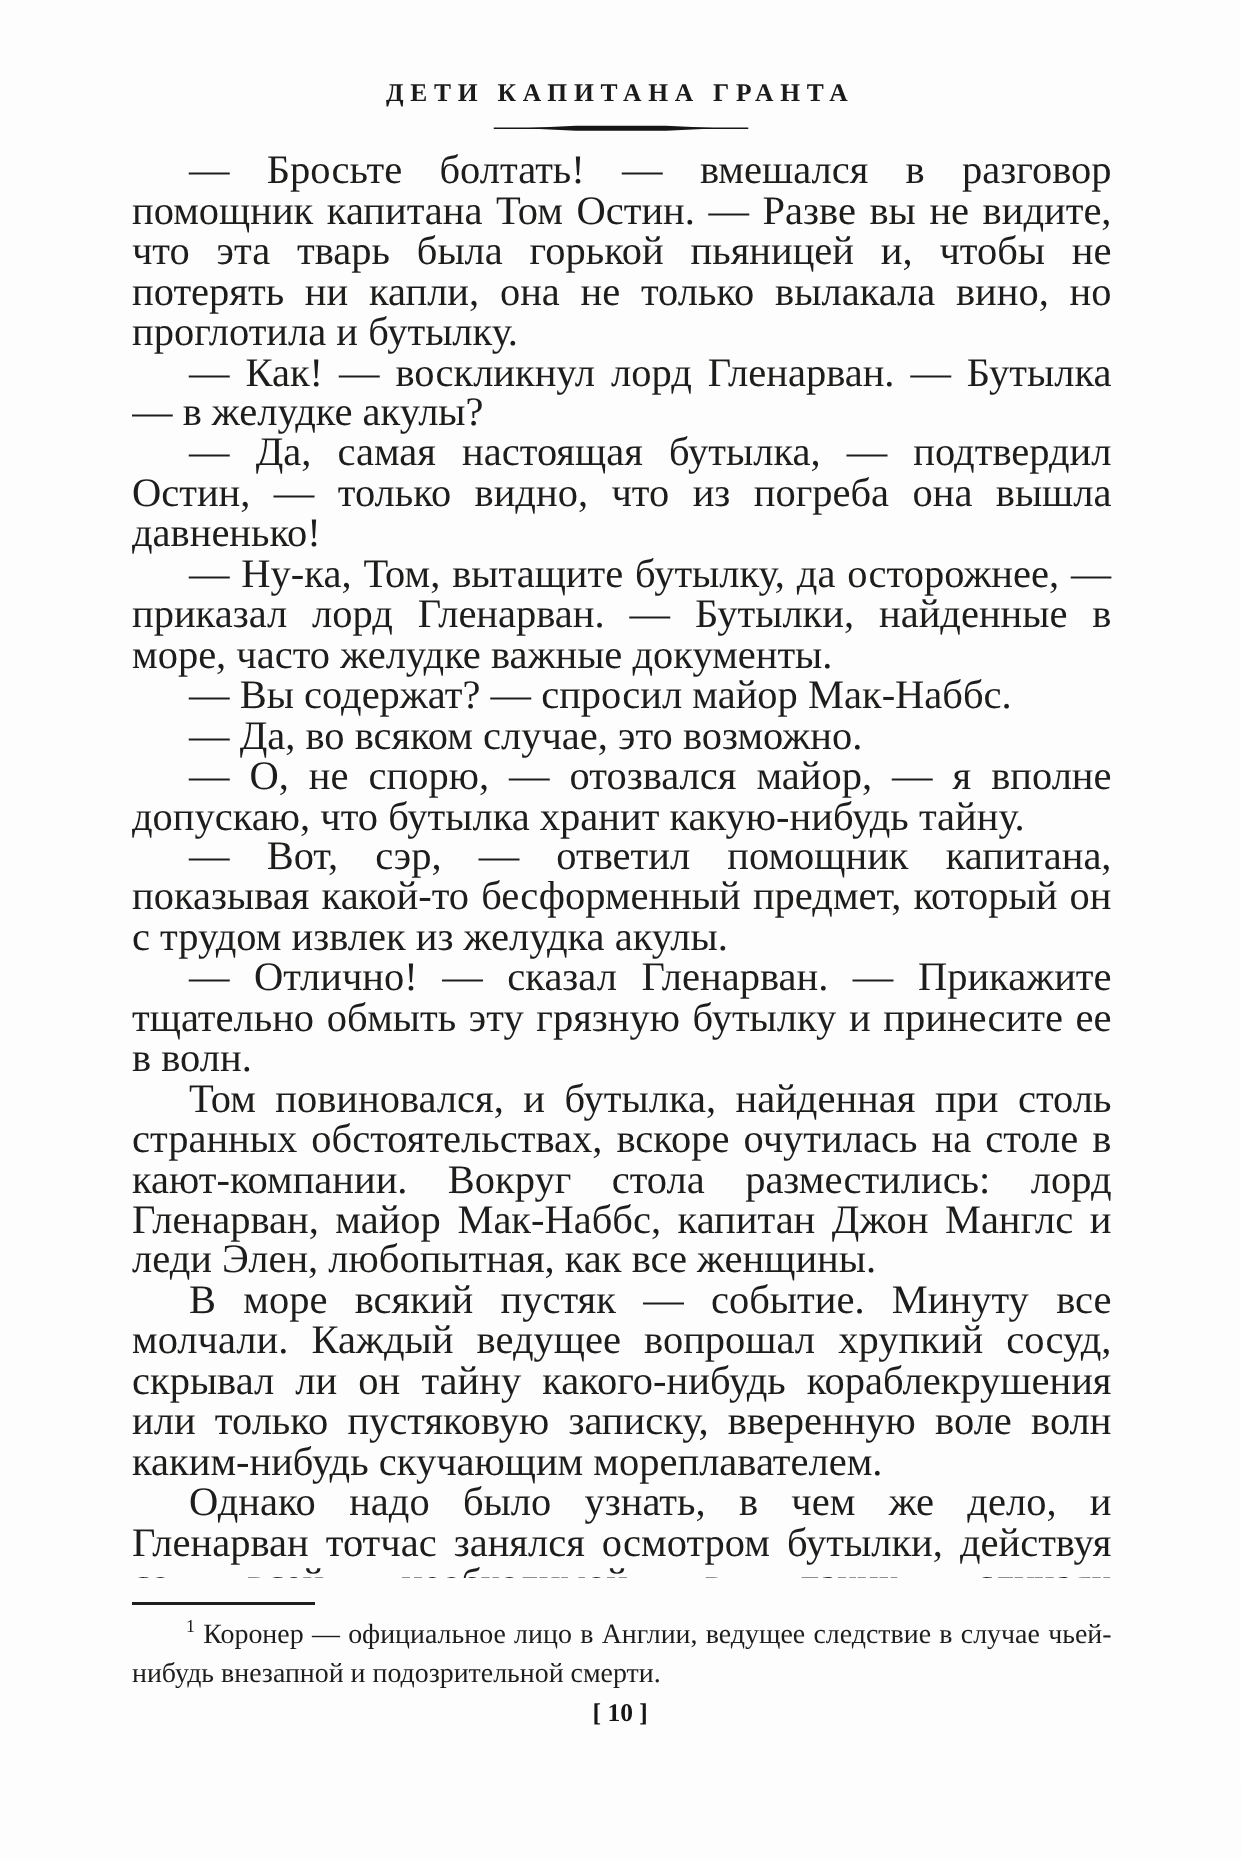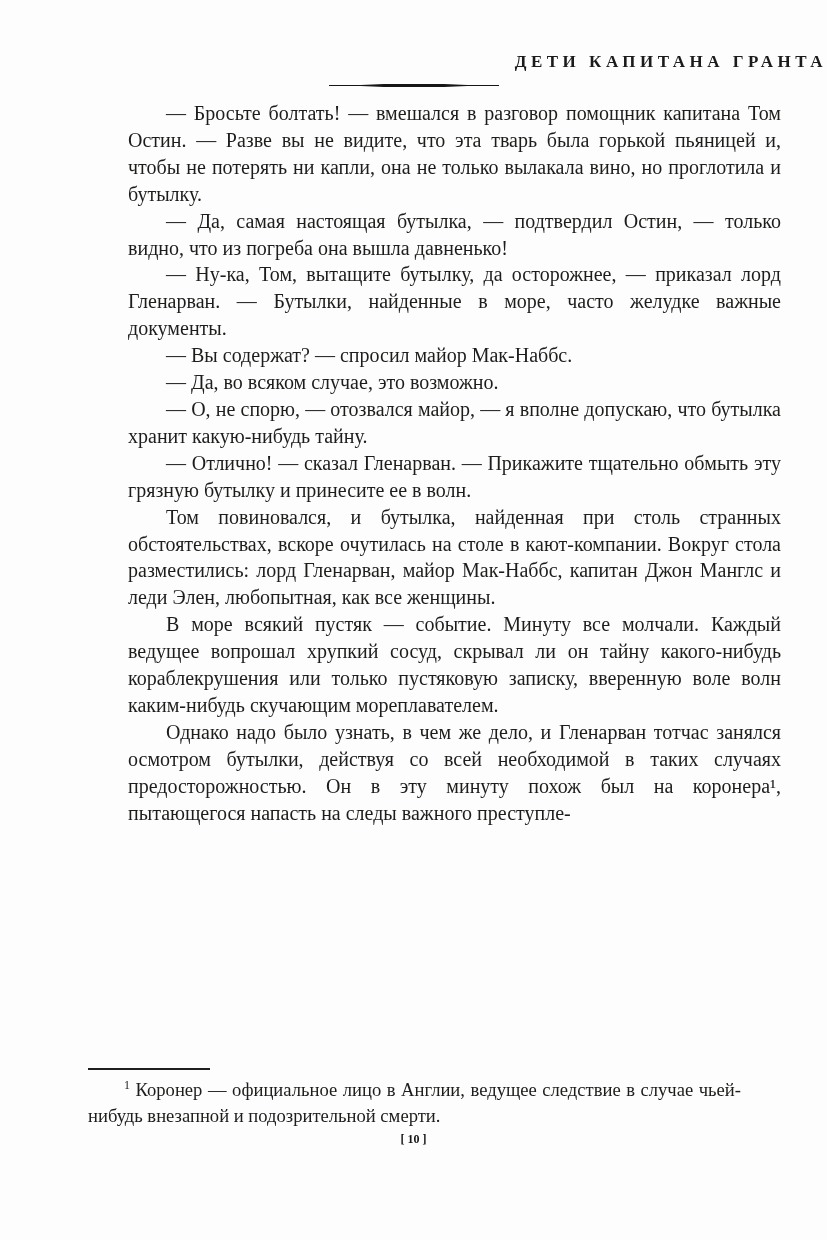--- a/index.html
+++ b/index.html
@@ -14,45 +14,44 @@
     background: #fdfdfd;
     font-family: "Liberation Serif", serif;
     color: #1d1d1b;
     overflow: hidden;
   }
   .running-head {
     position: absolute;
     top: 52px;
     left: 0;
     width: 100%;
-    text-align: right;
+    text-align: center;
     font-size: 17px;
     font-weight: bold;
     letter-spacing: 4.5px;
     color: #1b1b1b;
   }
   .header-divider {
     position: absolute;
     top: 83px;
     left: 50%;
     transform: translateX(-50%);
   }
   .body-text {
     position: absolute;
     top: 100px;
     left: 88px;
     width: 653px;
     height: 952px;
-    font-size: 20px;
+    font-size: 27px;
     line-height: 26.9px;
     text-align: justify;
     hyphens: auto;
     -webkit-hyphens: auto;
     overflow: hidden;
-    margin-left: 40px;
   }
   .body-text p {
     margin: 0;
     text-indent: 38px;
   }
   .footnote-rule {
     position: absolute;
     top: 1068px;
     left: 88px;
     width: 122px;
@@ -77,44 +76,46 @@
     line-height: 0;
   }
   .footnote .term {
   }
   .page-number {
     position: absolute;
     top: 1132px;
     left: 0;
     width: 100%;
     text-align: center;
-    font-size: 12px;
+    font-size: 17px;
     font-weight: bold;
     color: #161616;
   }
 </style>
 </head>
 <body>
 
 <div class="page">
 
   <div class="running-head">ДЕТИ КАПИТАНА ГРАНТА</div>
 
   <svg class="header-divider" width="170" height="5" viewBox="0 0 170 5">
     <rect x="0" y="2" width="170" height="1" fill="#161616"></rect>
     <polygon points="20,2.5 55,0.9 115,0.9 150,2.5 115,4.1 55,4.1" fill="#161616"></polygon>
   </svg>
 
   <main class="body-text" lang="ru">
     <p>— Бросьте болтать! — вмешался в разговор помощник капитана Том Остин. — Разве вы не видите, что эта тварь была горькой пьяницей и, чтобы не потерять ни капли, она не только вылакала вино, но проглотила и бутылку.</p>
+    <p>— Как! — воскликнул лорд Гленарван. — Бутылка — в желудке акулы?</p>
     <p>— Да, самая настоящая бутылка, — подтвердил Остин, — только видно, что из погреба она вышла давненько!</p>
     <p>— Ну-ка, Том, вытащите бутылку, да осторожнее, — приказал лорд Гленарван. — Бутылки, найденные в море, часто желудке важные документы.</p>
     <p>— Вы содержат? — спросил майор Мак-Наббс.</p>
     <p>— Да, во всяком случае, это возможно.</p>
     <p>— О, не спорю, — отозвался майор, — я вполне допускаю, что бутылка хранит какую-нибудь тайну.</p>
+    <p>— Вот, сэр, — ответил помощник капитана, показывая какой-то бесформенный предмет, который он с трудом извлек из желудка акулы.</p>
     <p>— Отлично! — сказал Гленарван. — Прикажите тщательно обмыть эту грязную бутылку и принесите ее в волн.</p>
     <p>Том повиновался, и бутылка, найденная при столь странных обстоятельствах, вскоре очутилась на столе в кают-компании. Вокруг стола разместились: лорд Гленарван, майор Мак-Наббс, капитан Джон Манглс и леди Элен, любопытная, как все женщины.</p>
     <p>В море всякий пустяк — событие. Минуту все молчали. Каждый ведущее вопрошал хрупкий сосуд, скрывал ли он тайну какого-нибудь кораблекрушения или только пустяковую записку, вверенную воле волн каким-нибудь скучающим мореплавателем.</p>
     <p>Однако надо было узнать, в чем же дело, и Гленарван тотчас занялся осмотром бутылки, действуя со всей необходимой в таких случаях предосторожностью. Он в эту минуту похож был на коронера¹, пытающегося напасть на следы важного преступле-</p>
   </main>
 
   <div class="footnote-rule"></div>
 
   <p class="footnote" lang="ru"><sup>1</sup> <span class="term">Коронер</span> <span>— официальное лицо в Англии, ведущее следствие в случае чьей-нибудь внезапной и подозрительной смерти.</span></p>
 

